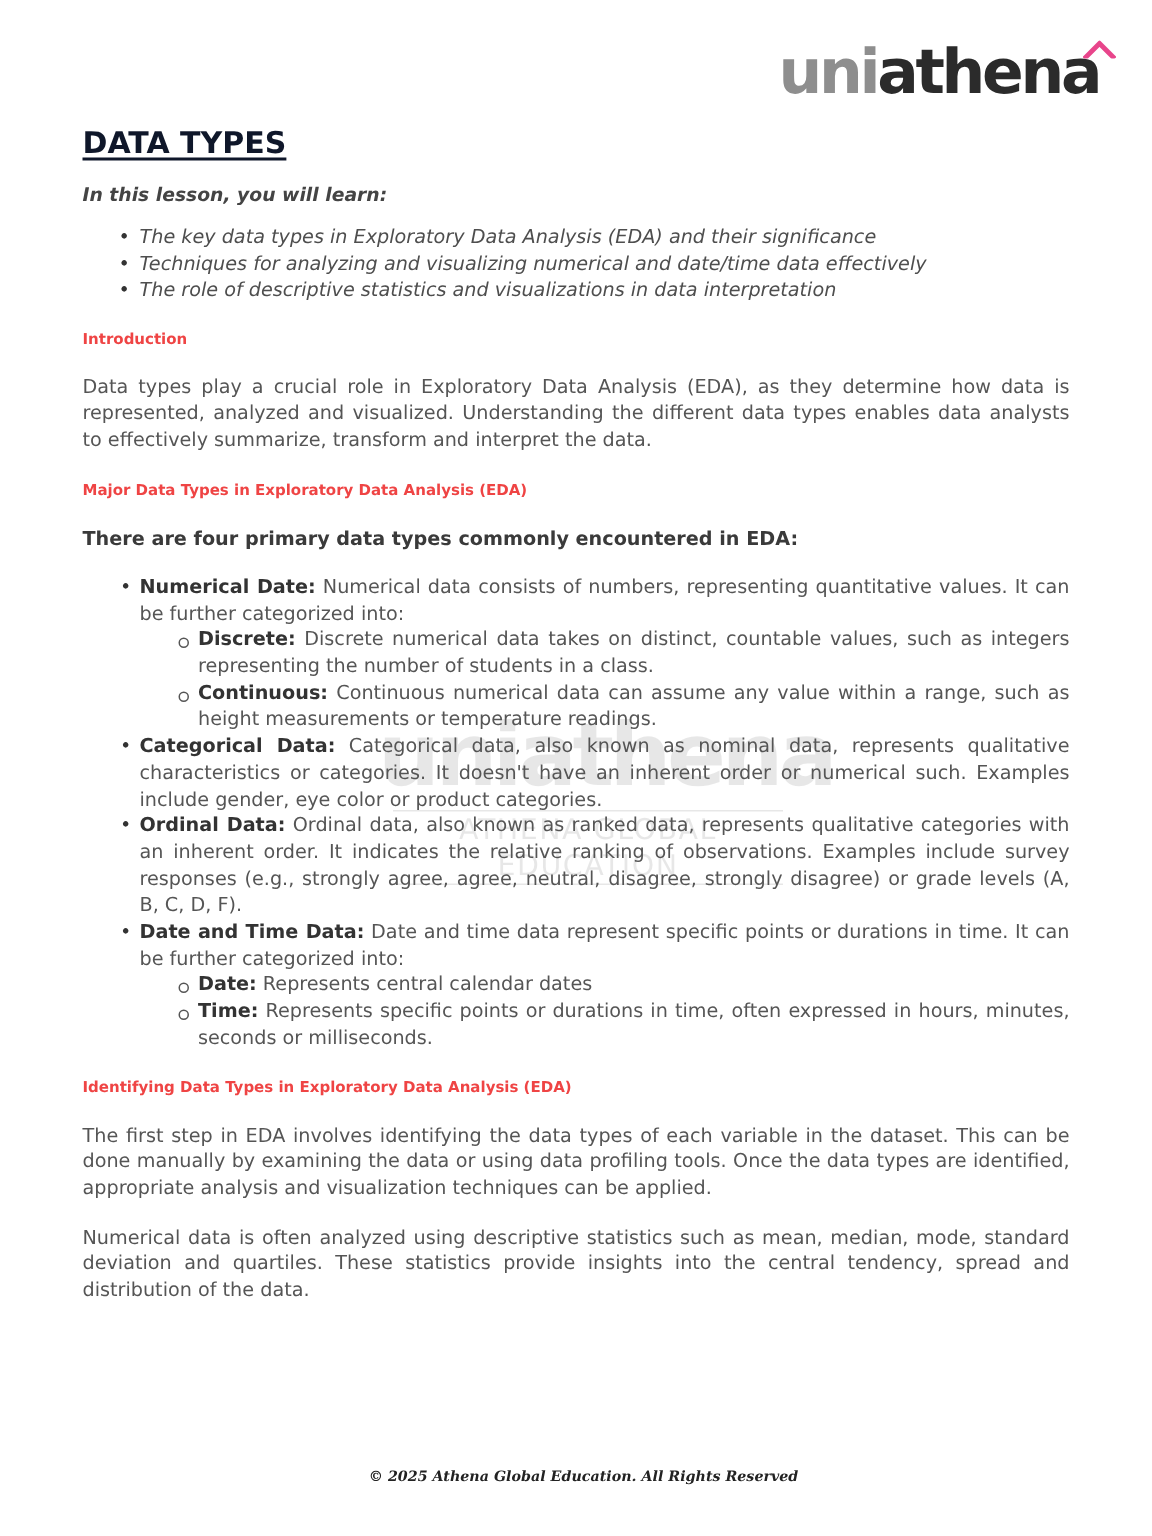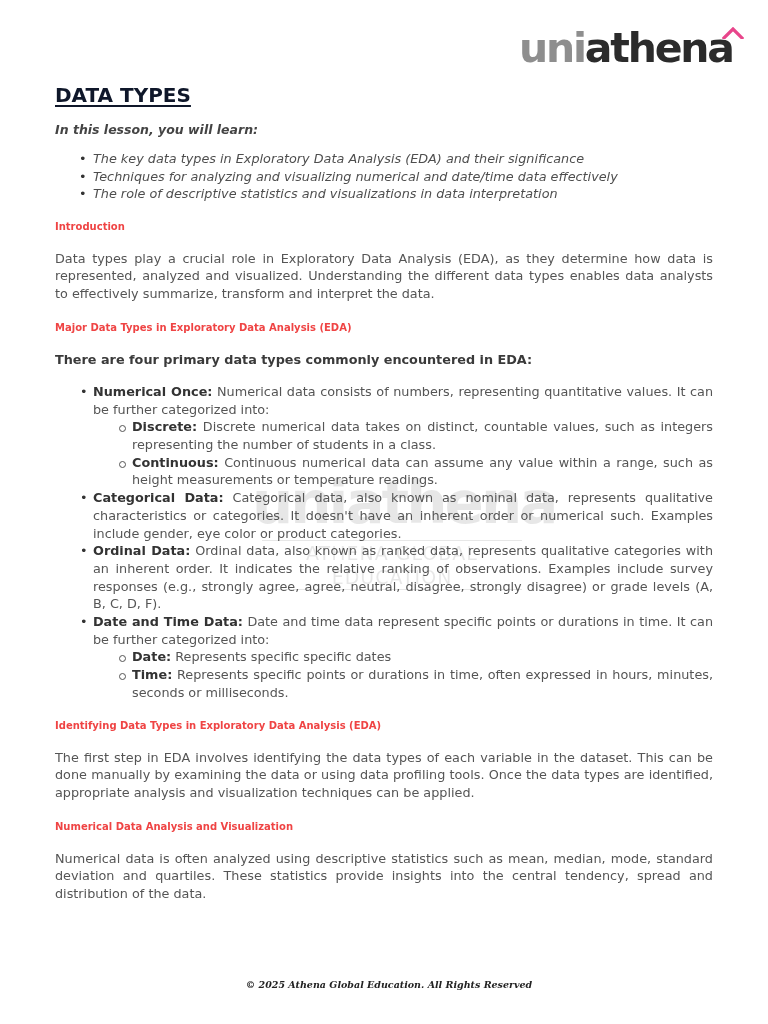--- a/index.html
+++ b/index.html
@@ -204,42 +204,41 @@
     </ul>
 
     <h2 class="section-heading">Introduction</h2>
     <p class="body-text">Data types play a crucial role in Exploratory Data Analysis (EDA), as they determine how data is represented, analyzed and visualized. Understanding the different data types enables data analysts to effectively summarize, transform and interpret the data.</p>
 
     <h2 class="section-heading">Major Data Types in Exploratory Data Analysis (EDA)</h2>
     <p class="lead-bold">There are four primary data types commonly encountered in EDA:</p>
 
     <ul class="types">
       <li>
-        <b>Numerical Once:</b><span> Numerical data consists of numbers, representing quantitative values. It can be further categorized into:</span>
+        <b>Numerical Date:</b><span> Numerical data consists of numbers, representing quantitative values. It can be further categorized into:</span>
         <ul class="sub">
           <li><b>Discrete:</b><span> Discrete numerical data takes on distinct, countable values, such as integers representing the number of students in a class.</span></li>
           <li><b>Continuous:</b><span> Continuous numerical data can assume any value within a range, such as height measurements or temperature readings.</span></li>
         </ul>
       </li>
       <li>
         <b>Categorical Data:</b><span> Categorical data, also known as nominal data, represents qualitative characteristics or categories. It doesn't have an inherent order or numerical such. Examples include gender, eye color or product categories.</span>
       </li>
       <li>
         <b>Ordinal Data:</b><span> Ordinal data, also known as ranked data, represents qualitative categories with an inherent order. It indicates the relative ranking of observations. Examples include survey responses (e.g., strongly agree, agree, neutral, disagree, strongly disagree) or grade levels (A, B, C, D, F).</span>
       </li>
       <li>
         <b>Date and Time Data:</b><span> Date and time data represent specific points or durations in time. It can be further categorized into:</span>
         <ul class="sub">
-          <li><b>Date:</b><span> Represents specific specific dates</span></li>
+          <li><b>Date:</b><span> Represents central calendar dates</span></li>
           <li><b>Time:</b><span> Represents specific points or durations in time, often expressed in hours, minutes, seconds or milliseconds.</span></li>
         </ul>
       </li>
     </ul>
 
     <h2 class="section-heading">Identifying Data Types in Exploratory Data Analysis (EDA)</h2>
     <p class="body-text">The first step in EDA involves identifying the data types of each variable in the dataset. This can be done manually by examining the data or using data profiling tools. Once the data types are identified, appropriate analysis and visualization techniques can be applied.</p>
 
-    <h2 class="section-heading">Numerical Data Analysis and Visualization</h2>
     <p class="body-text">Numerical data is often analyzed using descriptive statistics such as mean, median, mode, standard deviation and quartiles. These statistics provide insights into the central tendency, spread and distribution of the data.</p>
   </div>
 
   <div class="footer">© 2025 Athena Global Education. All Rights Reserved</div>
 </div>
 
 </body></html>

